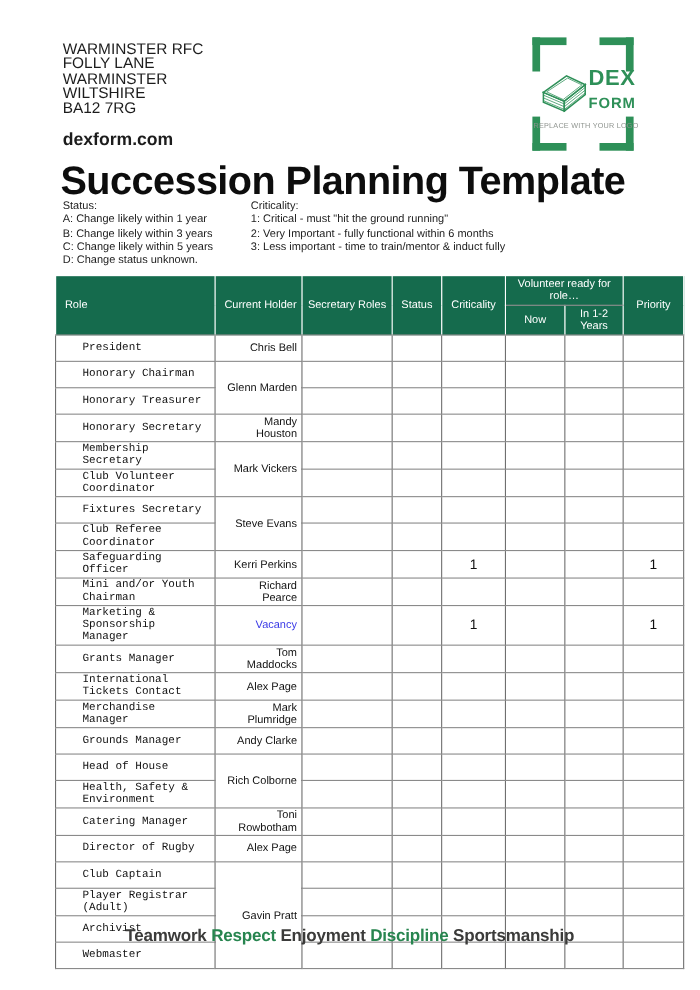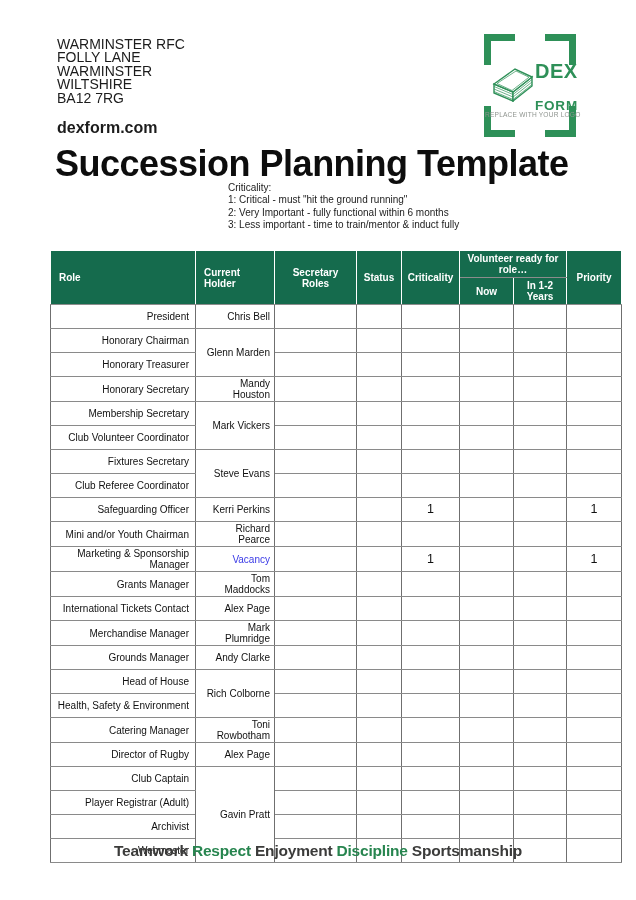--- a/index.html
+++ b/index.html
@@ -13,43 +13,43 @@
   
   .logo{position:absolute;left:484px;top:34px;width:92px;height:103px;}
   .corner{position:absolute;width:24px;height:24px;border:0 solid var(--logo-green,#2e9058);}
   .corner.tl{left:0;top:0;border-left-width:7px;border-top-width:7px;}
   .corner.tr{right:0;top:0;border-right-width:7px;border-top-width:7px;}
   .corner.bl{left:0;bottom:0;border-left-width:7px;border-bottom-width:7px;}
   .corner.br{right:0;bottom:0;border-right-width:7px;border-bottom-width:7px;}
   .logo-icon{position:absolute;left:8px;top:28px;width:42px;height:40px;}
   .logo-text{position:absolute;left:51px;top:27px;color:var(--logo-green,#2e9058);font-weight:bold;line-height:1;}
   .logo-text .dex{font-size:20px;letter-spacing:0.5px;}
-  .logo-text .form{font-size:13.5px;letter-spacing:0.8px;margin-top:18px;}
+  .logo-text .form{font-size:13.5px;letter-spacing:0.8px;margin-top:6px;}
   .logo-tagline{position:absolute;left:1px;top:77px;width:90px;font-size:6.6px;letter-spacing:0.2px;
     color:#8f948f;white-space:nowrap;}
   
   .doc-title{position:absolute;left:55px;top:143px;font-size:36px;font-weight:bold;letter-spacing:-0.5px;color:#0d0d0d;}
   .legend{position:absolute;top:182px;font-size:10px;line-height:12.3px;color:#1c1c1c;}
   .legend.status{left:57px;}
   .legend.criticality{left:228px;}
   
   .tbl-wrap{position:absolute;left:50px;top:250px;}
   table{border-collapse:collapse;table-layout:fixed;width:571px;}
   thead th{
-    background:var(--header-green,#156b4d);color:#fff;font-size:10px;font-weight:bold;
+    background:var(--header-green,#156b4d);color:#fff;font-size:10px;font-weight:normal;
     border:1px solid #fff;border-bottom:1px solid #8c8c8c;padding:2px 4px;text-align:center;vertical-align:middle;
   }
   thead th.left{text-align:left;padding-left:8px;}
   thead tr.h1 th{height:22px;}
   thead tr.h2 th{height:20px;}
   tbody td{
     border:1px solid #8a8a8a;border-left-color:#6f6f6f;border-right-color:#6f6f6f;
     font-size:10px;line-height:11px;height:21px;padding:1px 4px;vertical-align:middle;background:#fff;
   }
-  tbody td.role-cell{text-align:right;padding-left:0;padding-right:6px;}
+  tbody td.role-cell{text-align:left;padding-left:24px;padding-right:6px;font-family:Liberation Mono, monospace;}
   tbody td.holder-cell{text-align:right;}
   tbody td.holder-cell.vacancy{color:var(--vacancy-blue,#3a3ae6);}
   tbody td.val-cell{text-align:center;}
   tbody td.val-cell.big{font-size:12.5px;}
   
   .footer{position:absolute;left:0;top:842px;width:636px;text-align:center;
     font-size:15.5px;font-weight:bold;letter-spacing:-0.2px;color:var(--footer-dark,#3b3b3a);}
   .footer .accent{color:var(--footer-green,#27854f);}
 </style>
 </head>
@@ -89,20 +89,27 @@
     </svg>
     <div class="logo-text">
       <div class="dex">DEX</div>
       <div class="form">FORM</div>
     </div>
     <div class="logo-tagline">REPLACE WITH YOUR LOGO</div>
   </div>
 
   <div class="doc-title">Succession Planning Template</div>
 
+  <div class="legend status">
+    <div>Status:</div>
+    <div>A: Change likely within 1 year</div>
+    <div>B: Change likely within 3 years</div>
+    <div>C: Change likely within 5 years</div>
+    <div>D: Change status unknown.</div>
+  </div>
   <div class="legend criticality">
     <div>Criticality:</div>
     <div>1: Critical - must "hit the ground running"</div>
     <div>2: Very Important - fully functional within 6 months</div>
     <div>3: Less important - time to train/mentor &amp; induct fully</div>
   </div>
 
   <div class="tbl-wrap">
     <table>
       <colgroup>

